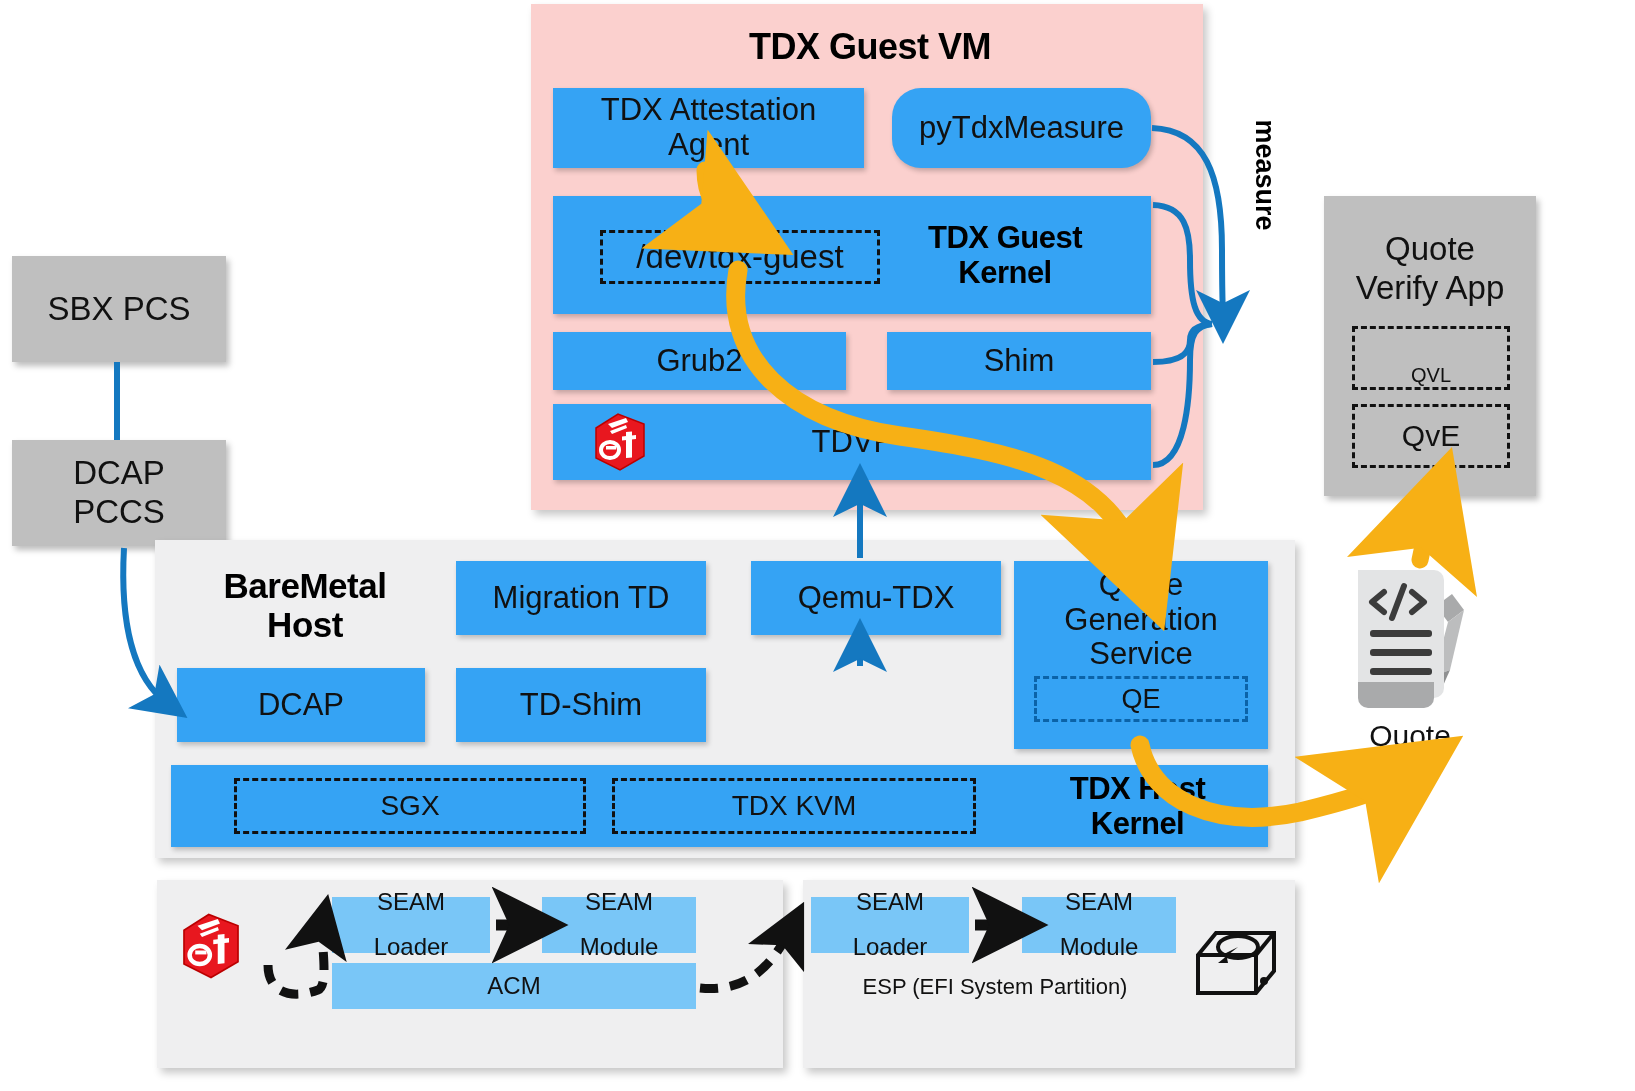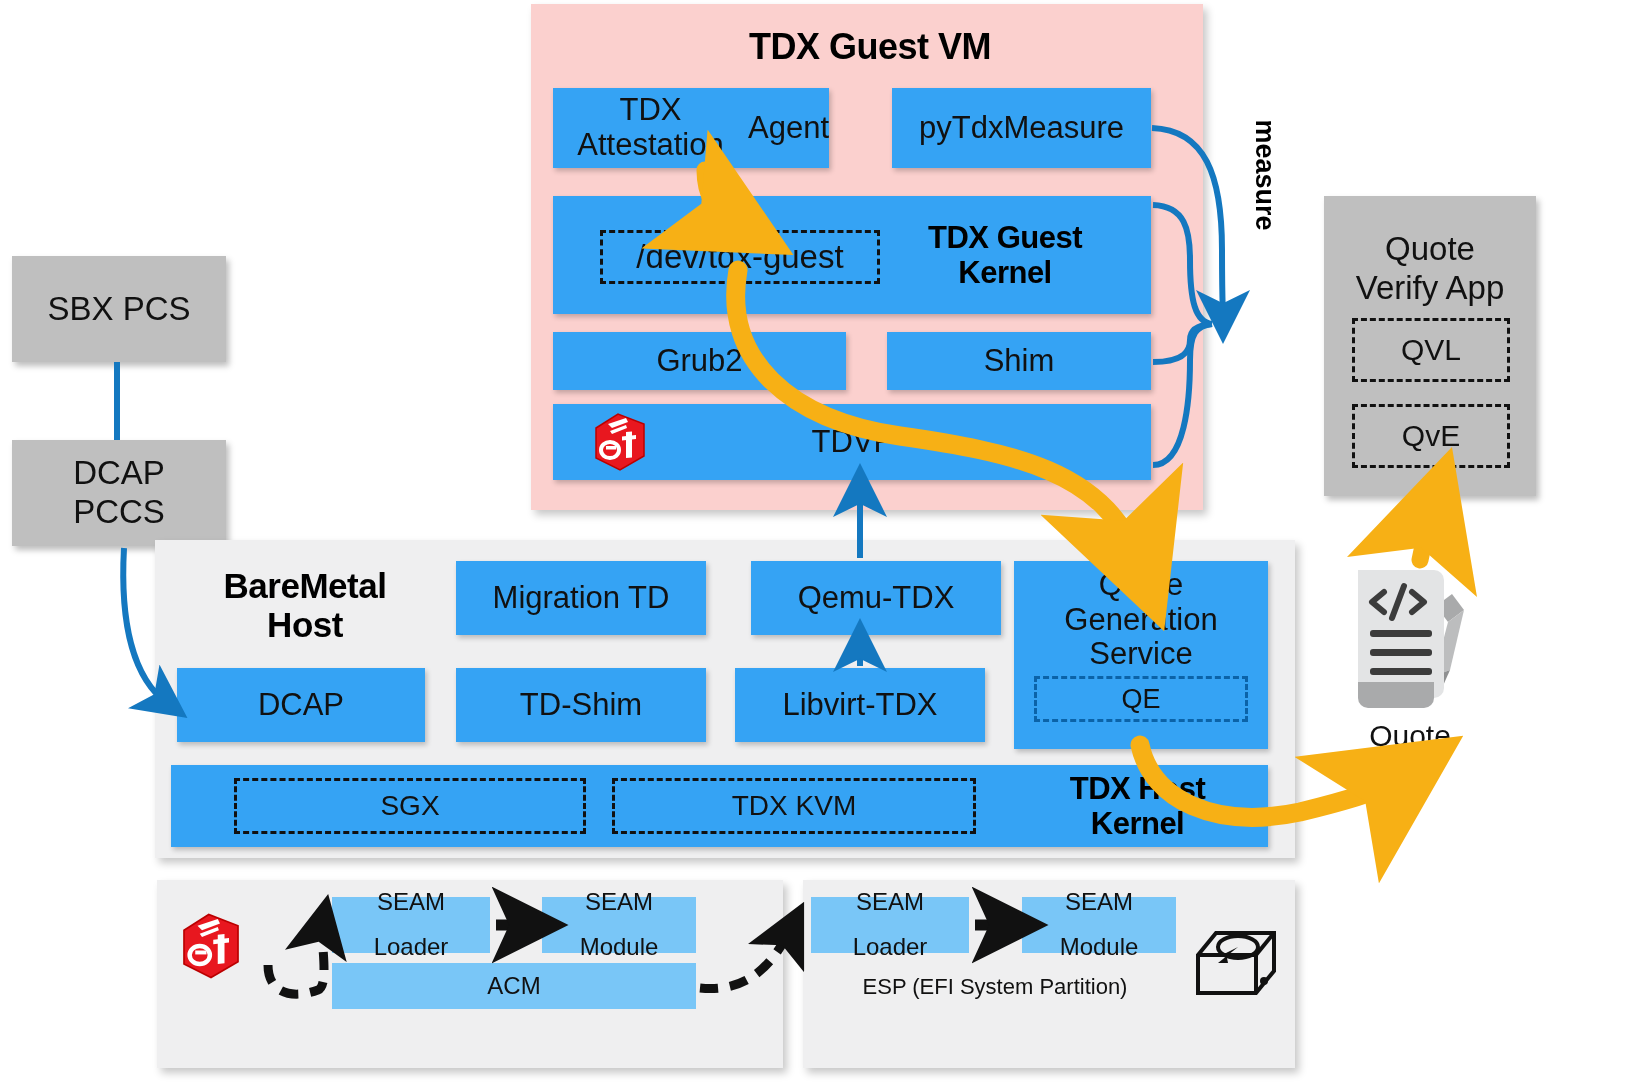--- a/index.html
+++ b/index.html
@@ -118,26 +118,26 @@
 
   <div class="abs gray-box" style="left:12px; top:440px; width:214px; height:106px; flex-direction:column;">
     <span>DCAP</span>
     <span>PCCS</span>
   </div>
 
   <div class="abs panel-pink" style="left:531px; top:4px; width:672px; height:506px;"></div>
 
   <div class="abs title-bold" style="left:560px; top:26px; width:620px; height:42px; font-size:36px;">TDX Guest VM</div>
 
-  <div class="abs blue" style="left:553px; top:88px; width:276px; height:80px; ">
+  <div class="abs blue" style="left:553px; top:88px; width:311px; height:80px; flex-direction:column;">
     <span>TDX Attestation</span>
     <span>Agent</span>
   </div>
 
-  <div class="abs blue" style="left:892px; top:88px; width:259px; height:80px;">
+  <div class="abs blue" style="left:892px; top:88px; width:259px; height:80px;border-radius:29px;">
     <span>pyTdxMeasure</span>
   </div>
 
   <div class="abs blue" style="left:553px; top:196px; width:598px; height:118px;"></div>
   <div class="abs title-bold" style="left:890px; top:221px; width:230px; height:70px; font-size:31px; flex-direction:column;">
     <span>TDX Guest</span>
     <span>Kernel</span>
   </div>
   <div class="abs dashed" style="left:600px; top:230px; width:280px; height:54px; font-size:33px;">
     <span>/dev/tdx-guest</span>
@@ -194,23 +194,20 @@
   </div>
   <div class="abs dashed dashed-blue" style="left:1034px; top:676px; width:214px; height:46px; font-size:27px; color:#111;">
     <span>QE</span>
   </div>
 
   <div class="abs blue" style="left:177px; top:668px; width:248px; height:74px;">
     <span>DCAP</span>
   </div>
   <div class="abs blue" style="left:456px; top:668px; width:250px; height:74px;">
     <span>TD-Shim</span>
-  </div>
-  <div class="abs blue" style="left:735px; top:668px; width:250px; height:74px;">
-    <span>Libvirt-TDX</span>
   </div>
 
   <div class="abs blue" style="left:171px; top:765px; width:1097px; height:82px;"></div>
   <div class="abs title-bold" style="left:1030px; top:775px; width:215px; height:64px; font-size:31px; flex-direction:column;">
     <span>TDX Host</span>
     <span>Kernel</span>
   </div>
   <div class="abs dashed" style="left:234px; top:778px; width:352px; height:56px; font-size:28px;">
     <span>SGX</span>
   </div>
@@ -273,21 +270,21 @@
       <circle cx="72" cy="56" r="4" fill="#111111"></circle>
     </svg>
   </div>
 
   <div class="abs gray-box" style="left:1324px; top:196px; width:212px; height:300px; align-items:flex-start; padding-top:34px;">
     <div style="display:flex; flex-direction:column; align-items:center; width:100%;">
       <span>Quote</span>
       <span>Verify App</span>
     </div>
   </div>
-  <div class="abs dashed" style="left:1352px; top:318px; width:158px; height:64px; font-size:30px;">
+  <div class="abs dashed" style="left:1352px; top:326px; width:158px; height:64px; font-size:20px;align-items:flex-end;">
     <span>QVL</span>
   </div>
   <div class="abs dashed" style="left:1352px; top:404px; width:158px; height:64px; font-size:30px;">
     <span>QvE</span>
   </div>
 
   <div class="abs" style="left:1348px; top:560px; width:124px; height:162px;">
     <svg width="124" height="162" viewBox="0 0 124 162">
 
       <g>

